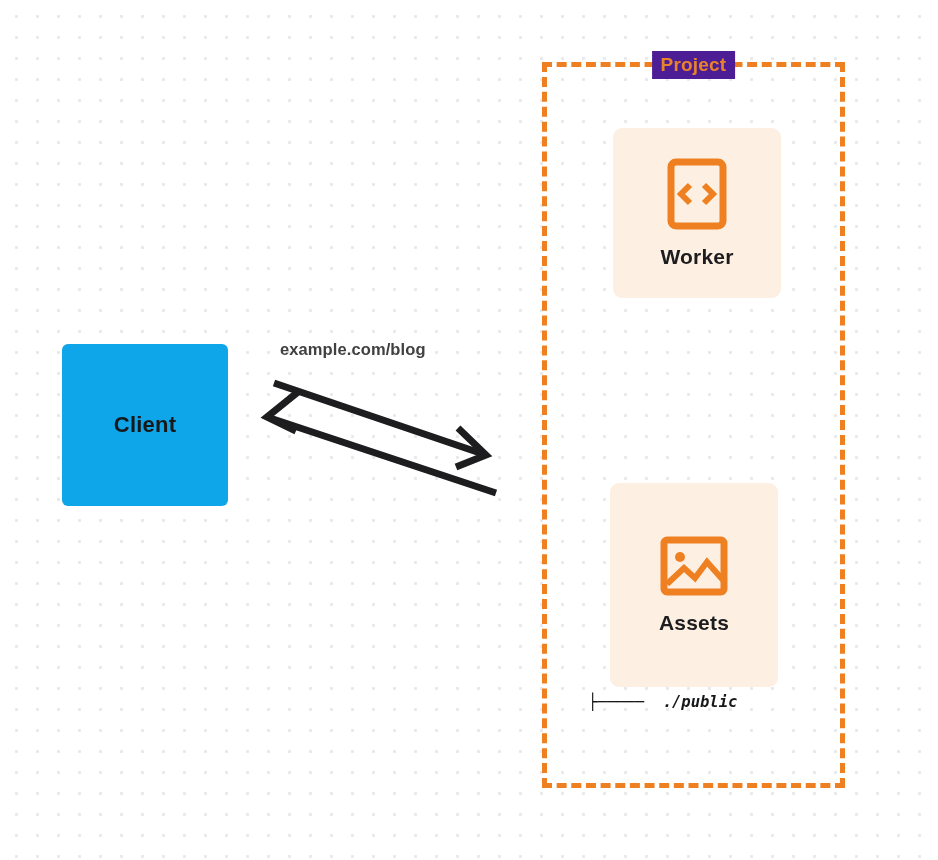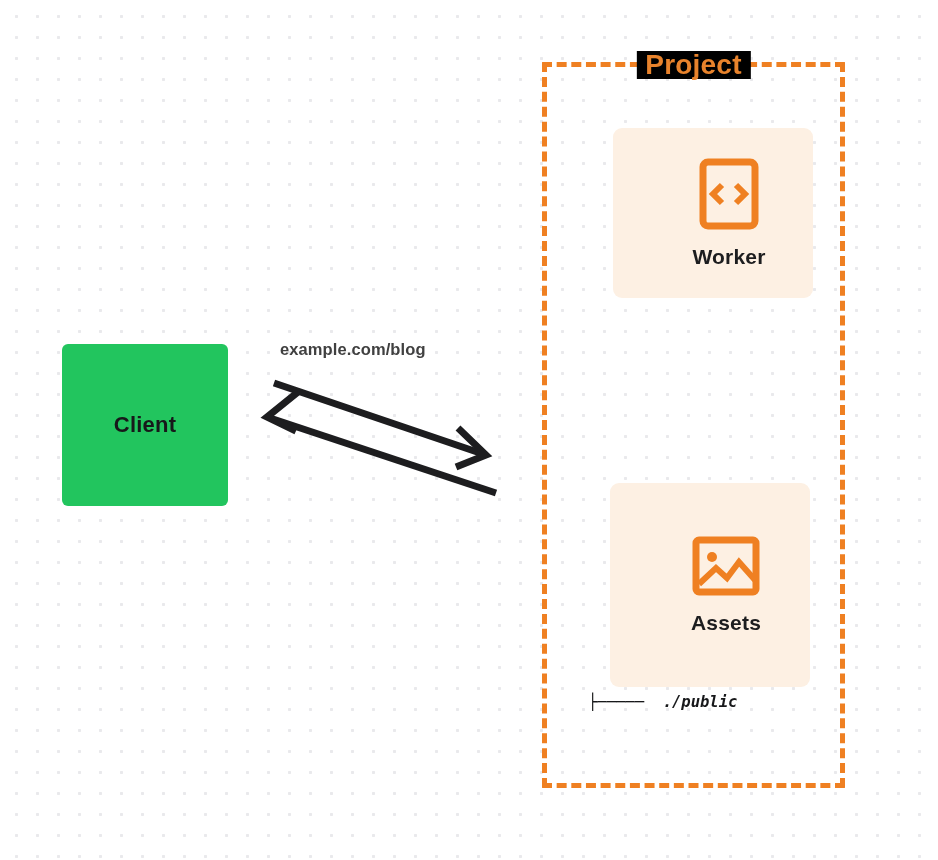--- a/index.html
+++ b/index.html
@@ -24,21 +24,21 @@
     inset: 0;
   }
 
   
   .client-node {
     position: absolute;
     left: 62px;
     top: 344px;
     width: 166px;
     height: 162px;
-    background: #22c55e;
+    background: #0ea5e9;
     border-radius: 6px;
     display: flex;
     align-items: center;
     justify-content: center;
   }
   .client-label {
     font-size: 22px;
     font-weight: bold;
     color: #17181a;
     letter-spacing: 0.2px;
@@ -73,40 +73,39 @@
     height: 726px;
     border: 5px dashed #ef8022;
     box-sizing: border-box;
     border-radius: 1px;
   }
   .project-title {
     position: absolute;
     left: 50%;
     top: -16px;
     transform: translateX(-50%);
-    background: #000000;
+    background: #4c1d95;
     padding: 0 9px;
-    font-size: 28px;
+    font-size: 19px;
     font-weight: bold;
     color: #e8832c;
     letter-spacing: 0.2px;
     line-height: 28px;
     white-space: nowrap;
   }
 
   
   .service-card {
     position: absolute;
     background: #fdf0e3;
     border-radius: 9px;
     display: flex;
     flex-direction: column;
     align-items: center;
     justify-content: center;
-    padding-left: 32px;
   }
   .service-card.worker-card {
     left: 613px;
     top: 128px;
     width: 168px;
     height: 170px;
   }
   .service-card.assets-card {
     left: 610px;
     top: 483px;

